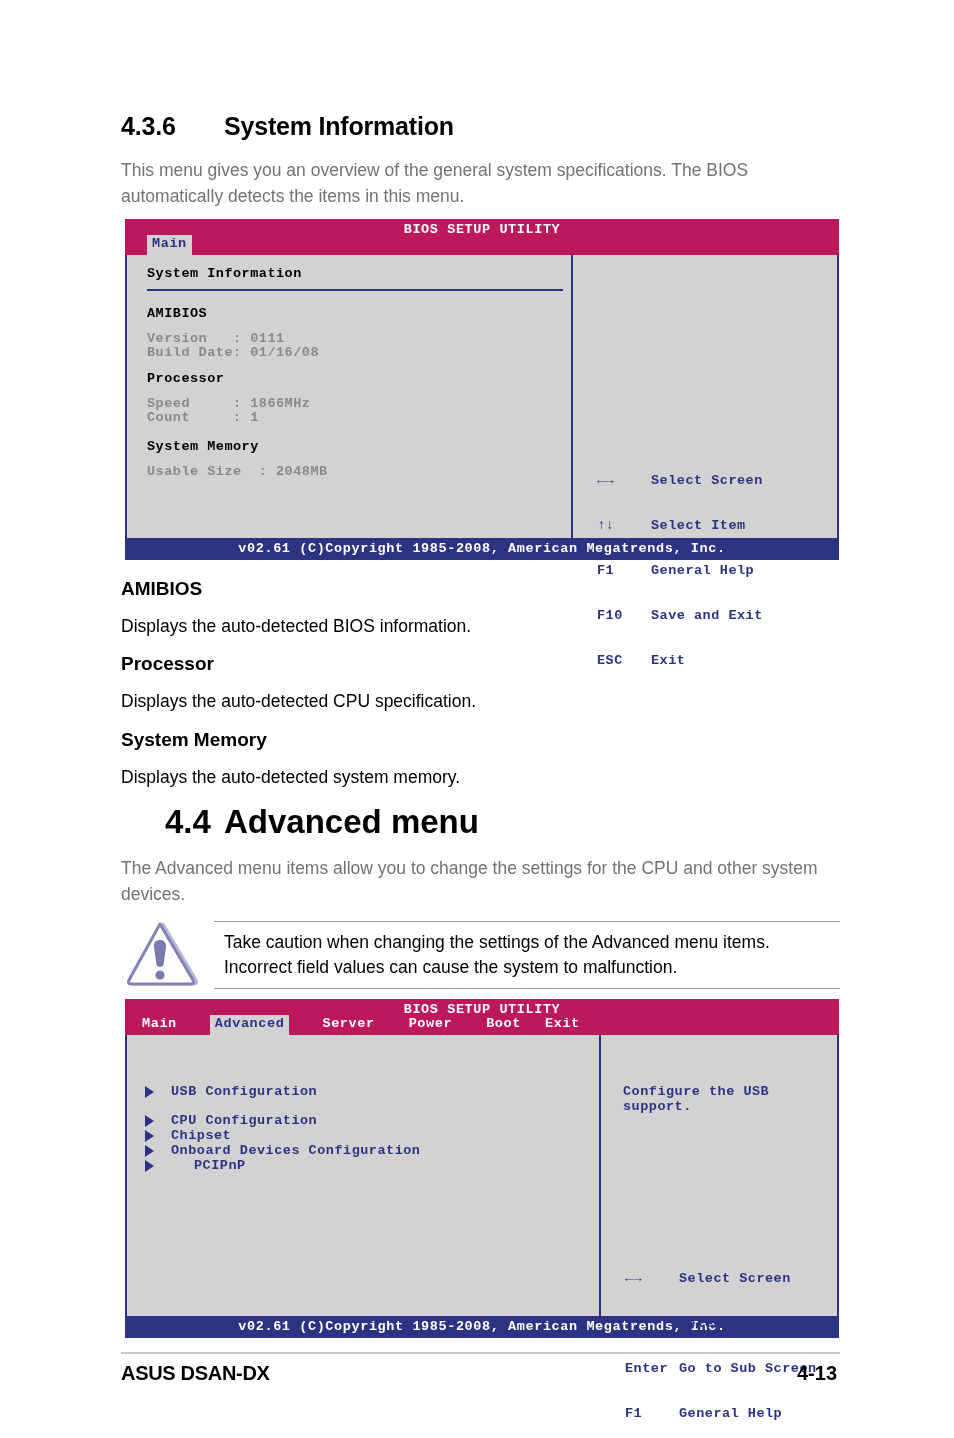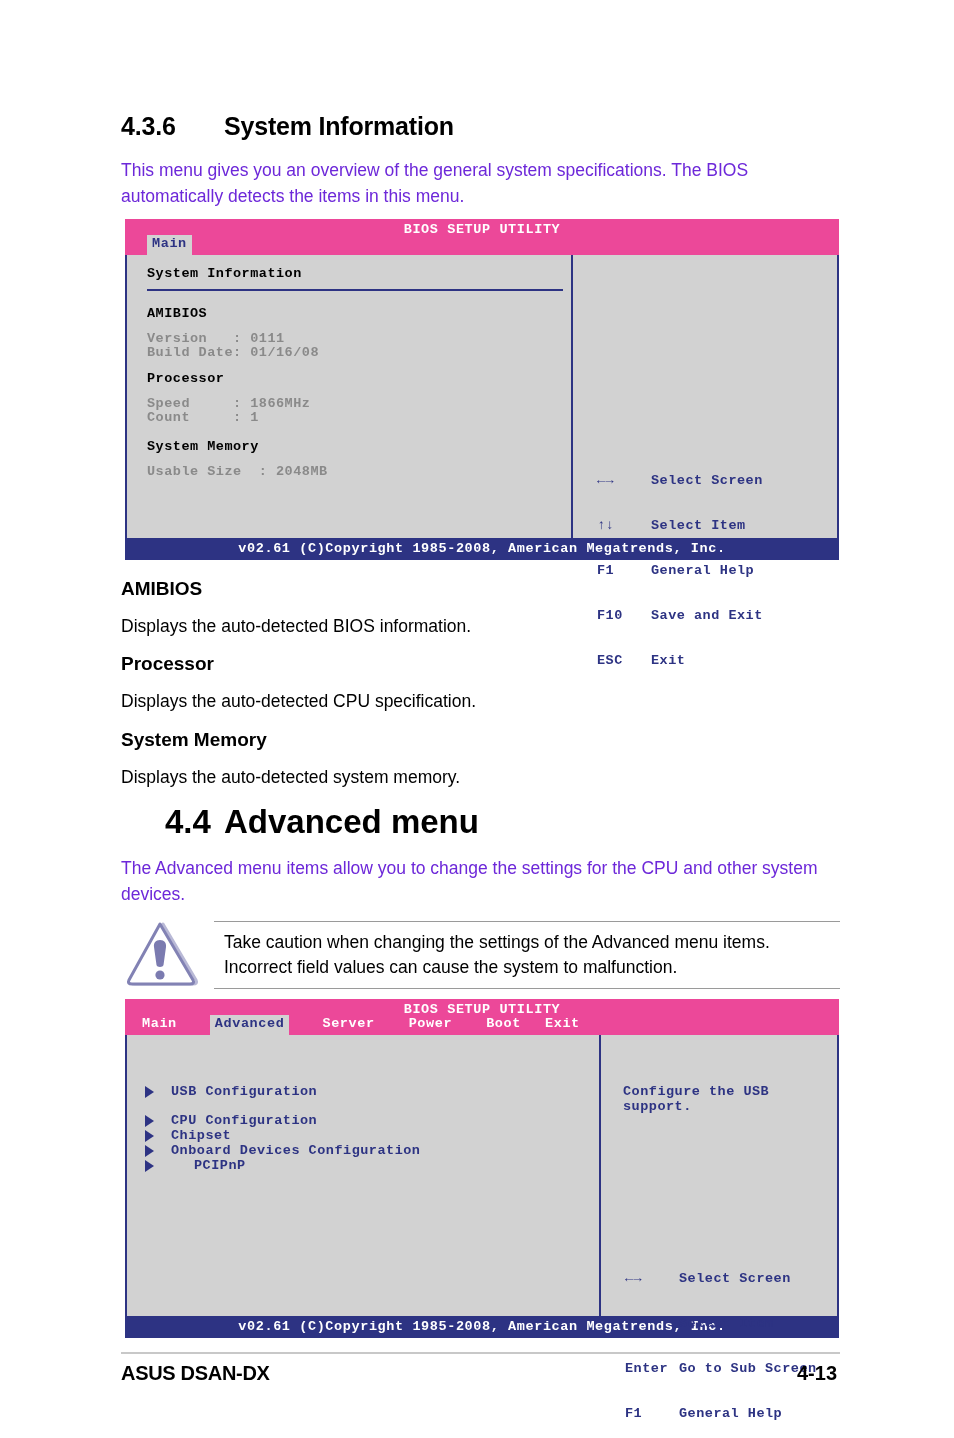--- a/index.html
+++ b/index.html
@@ -38,21 +38,21 @@
     position: absolute;
     font-size: 33px;
     font-weight: bold;
     white-space: nowrap;
   }
 
   .para {
     position: absolute;
     font-size: 17.5px;
     line-height: 26px;
-    color: #6d28d9;
+    color: #737373;
   }
 
   .sub-head {
     position: absolute;
     font-size: 19px;
     font-weight: bold;
     white-space: nowrap;
   }
 
   .sub-para {
@@ -62,21 +62,21 @@
     white-space: nowrap;
   }
 
   
   .bios {
     position: absolute;
     width: 714px;
     font-family: "Liberation Mono", "DejaVu Sans Mono", monospace;
   }
   .bios-top {
-    background: #ec4899;
+    background: #be185d;
     position: relative;
     height: 36px;
   }
   .bios-title {
     position: absolute;
     top: 3px;
     left: 0;
     width: 100%;
     text-align: center;
     color: #ffffff;

